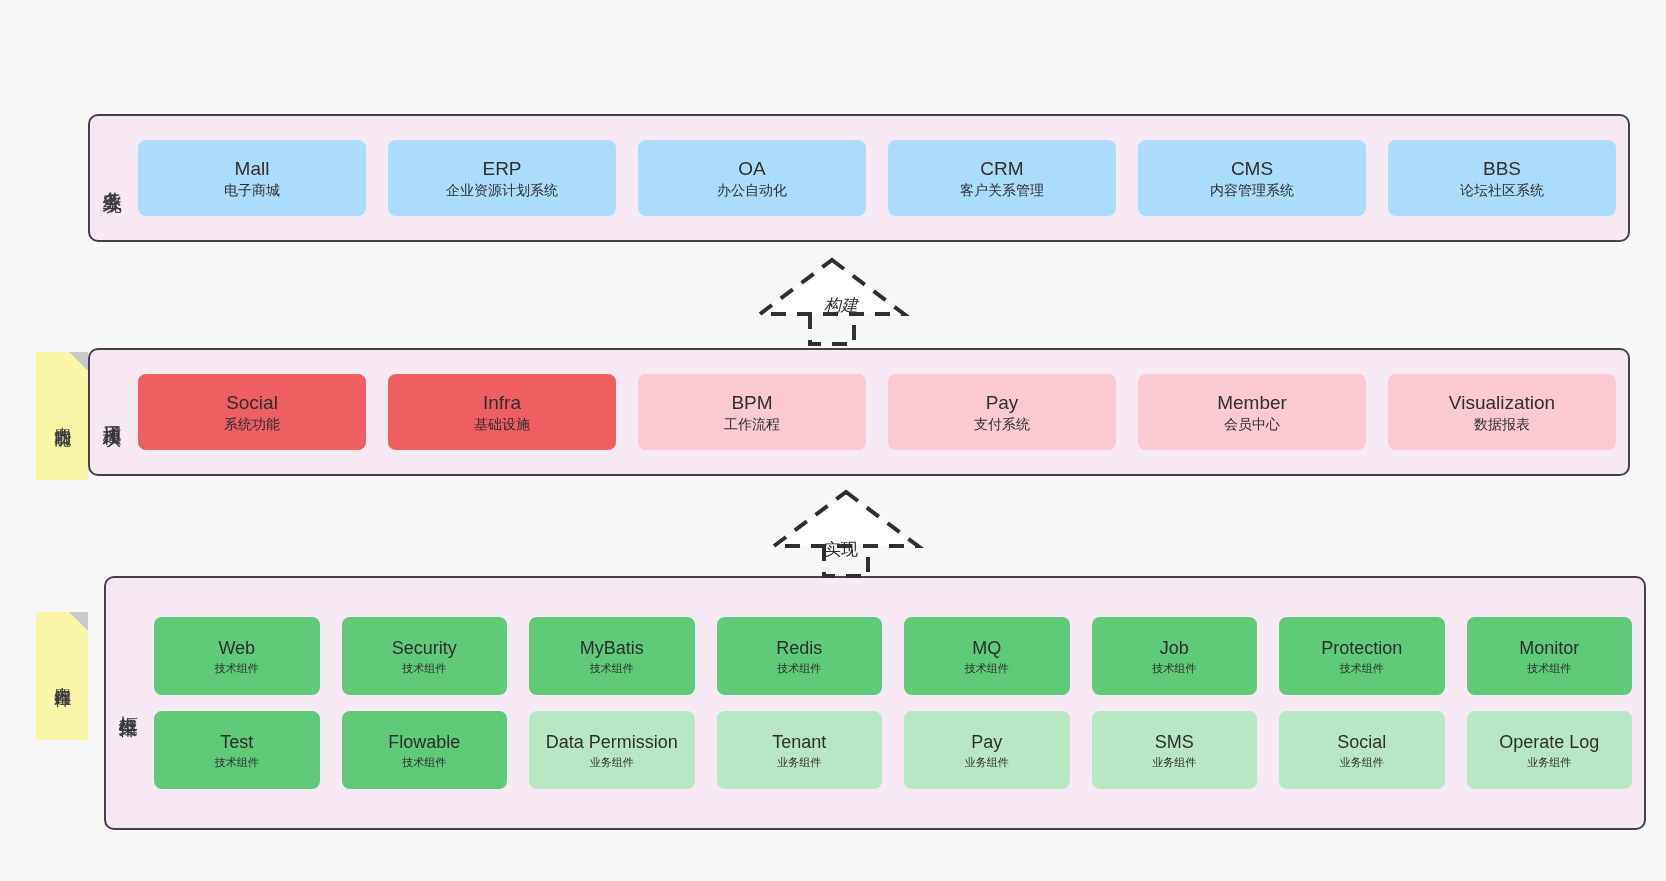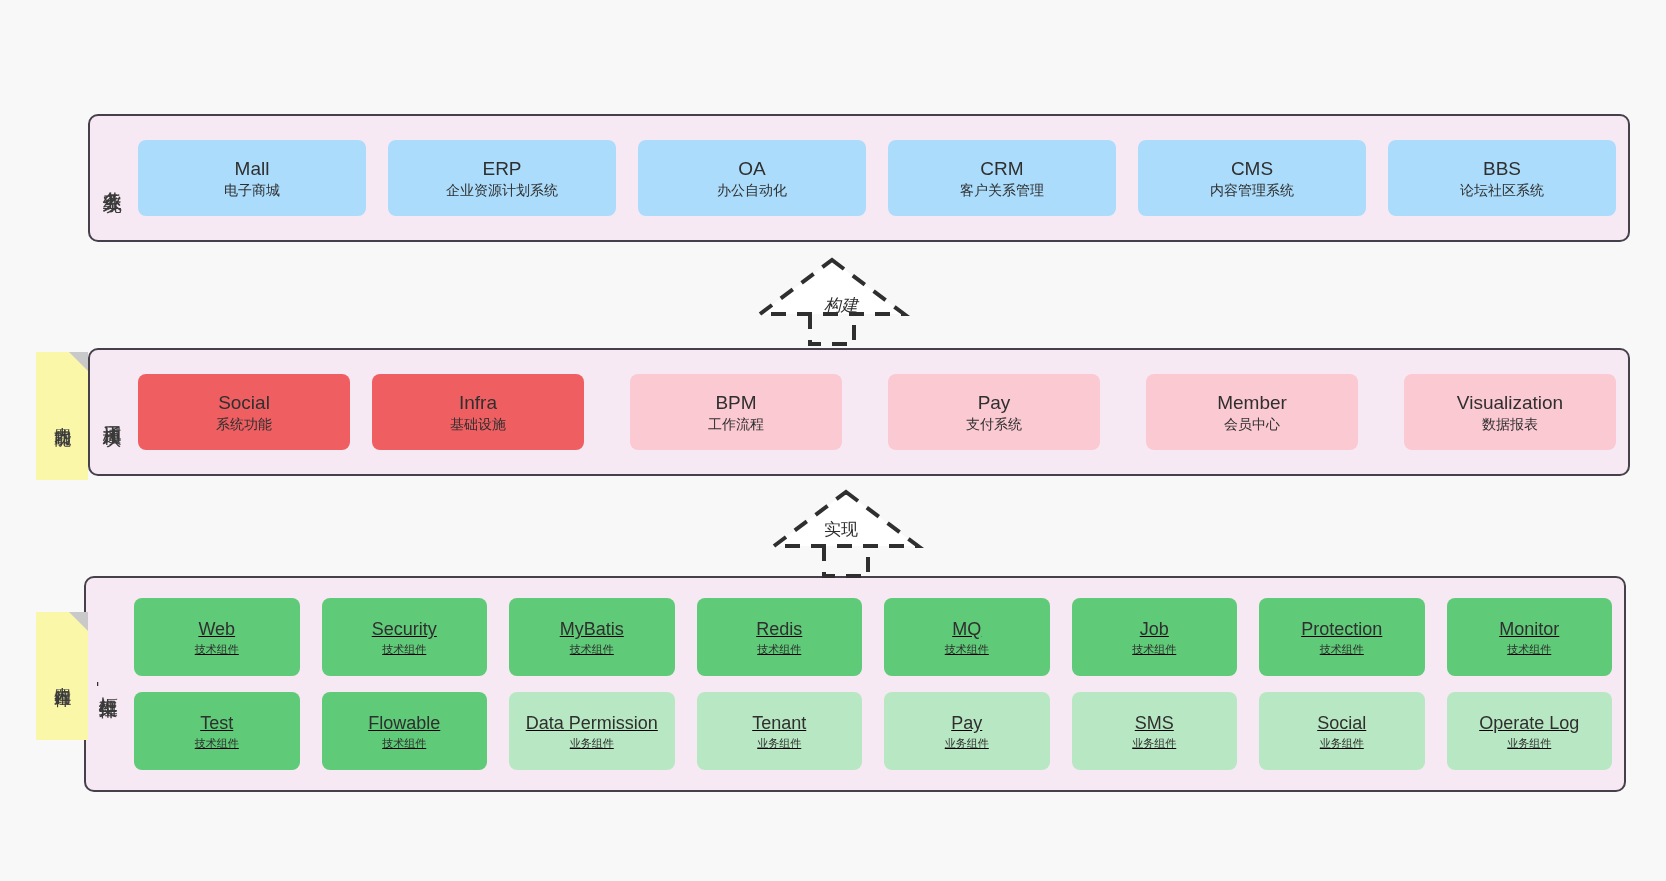--- a/index.html
+++ b/index.html
@@ -62,24 +62,24 @@
   .cell .cn { font-size: 14px; }
 
   
   #layer-business { left: 88px; top: 114px; width: 1542px; height: 128px; }
   #layer-business .cell { background: #abdcfb; height: 76px; }
 
   
   #layer-modules { left: 88px; top: 348px; width: 1542px; height: 128px; }
   #layer-modules .cell { height: 76px; }
   .mod-strong { background: #ef5f62; }
-  .mod-soft   { background: #fbc9d2; margin-left: 24px; }
-
-  
-  #layer-framework { left: 84px; top: 576px; width: 1542px; height: 216px; text-decoration: underline; }
+  .mod-soft   { background: #fbc9d2; }
+
+  
+  #layer-framework { left: 104px; top: 576px; width: 1542px; height: 254px; }
   #layer-framework .cell { height: 78px; }
   .comp-tech { background: #5fca77; }
   .comp-biz  { background: #b8e8c3; }
   #layer-framework .cell .en { font-size: 18px; }
   #layer-framework .cell .cn { font-size: 11px; }
 
   
   .note {
     position: absolute;
     background: #fbf7a8;
@@ -111,21 +111,21 @@
   .uml-label {
     position: absolute;
     font-size: 17px;
     color: #2f2f2f;
     background: transparent;
     white-space: nowrap;
   }
   #arrow-build { left: 752px; top: 256px; width: 160px; height: 90px; }
   #arrow-build .uml-label { left: 72px; top: 38px; font-style: italic; }
   #arrow-impl { left: 766px; top: 488px; width: 160px; height: 90px; }
-  #arrow-impl .uml-label { left: 58px; top: 30px; }
+  #arrow-impl .uml-label { left: 58px; top: 50px; }
 </style>
 </head>
 <body>
 
 <div id="stage">
 
   <div class="layer" id="layer-business">
     <div class="layer-title">业务系统</div>
     <div class="layer-body">
       <div class="row">

